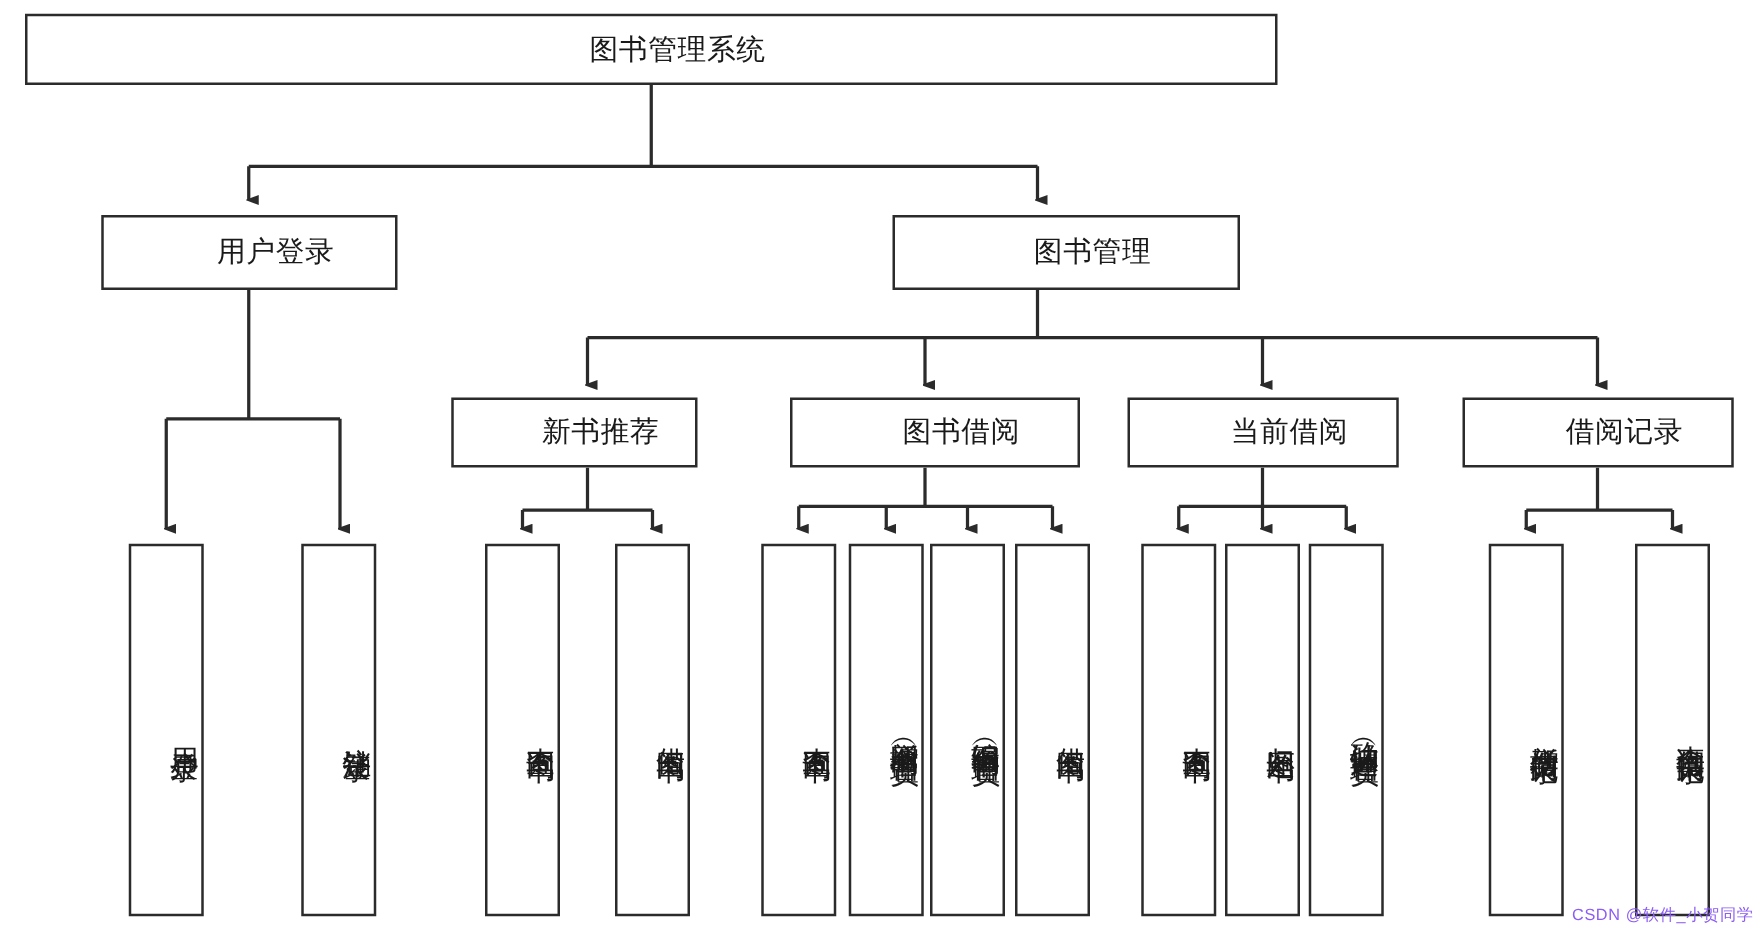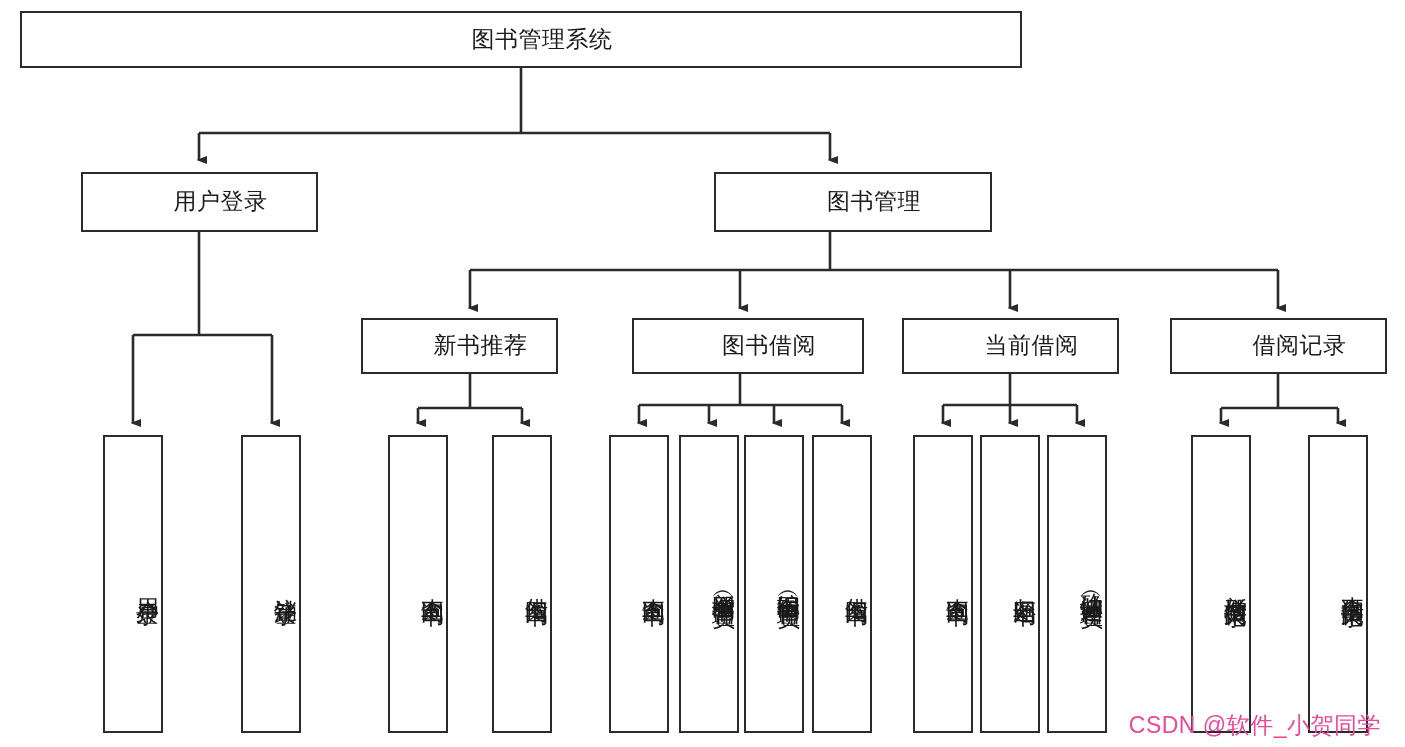--- a/index.html
+++ b/index.html
@@ -52,24 +52,24 @@
     justify-content: center;
   }
   .node.vert .vtext {
     writing-mode: vertical-rl;
     text-orientation: upright;
     display: block;
     white-space: nowrap;
   }
   #watermark {
     position: absolute;
-    right: 24px;
+    right: 2px;
     bottom: 6px;
-    font-size: 23px;
-    color: #ec4899;
+    font-size: 13px;
+    color: #8b5cf6;
     letter-spacing: 0.5px;
     white-space: nowrap;
   }
 </style>
 </head>
 <body>
 
 <div id="canvas">
 
   <svg class="wires" viewBox="0 0 1405 747" xmlns="http://www.w3.org/2000/svg">

